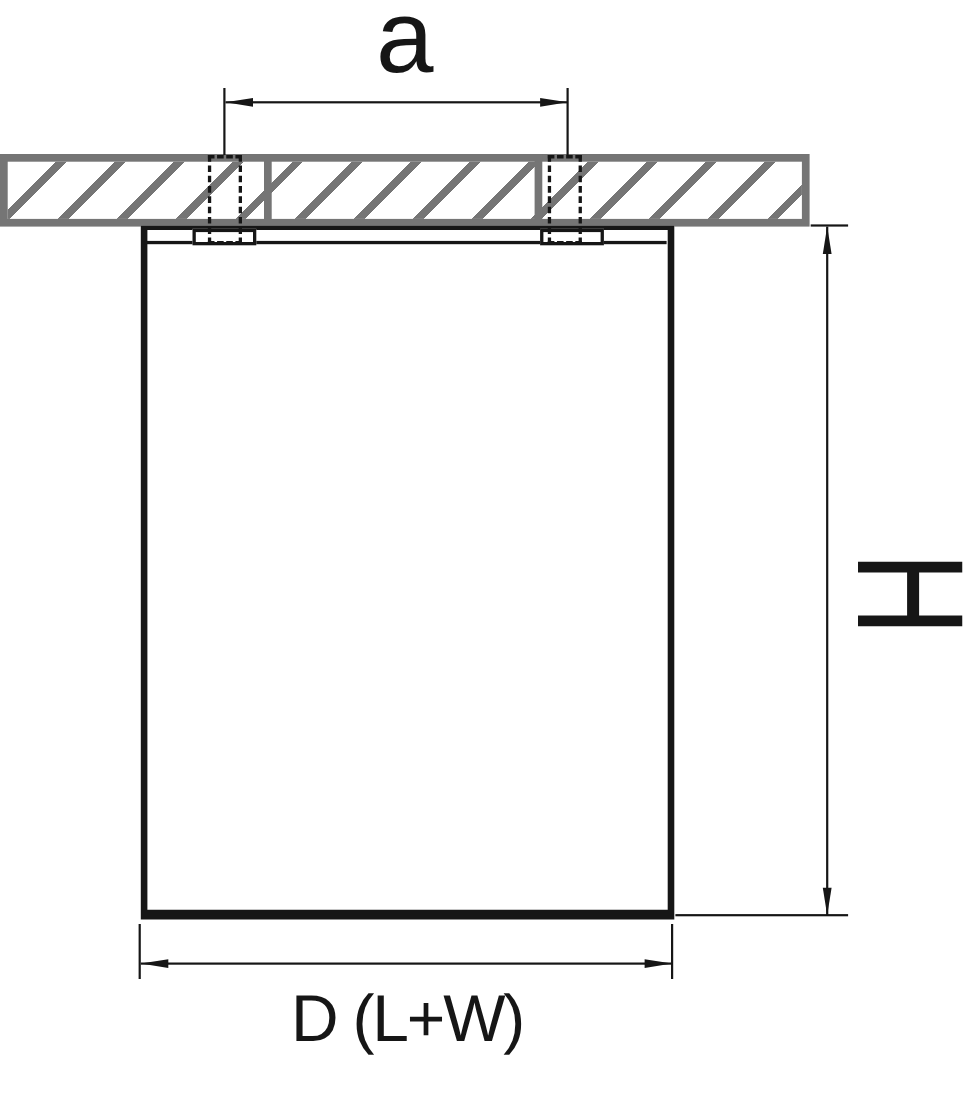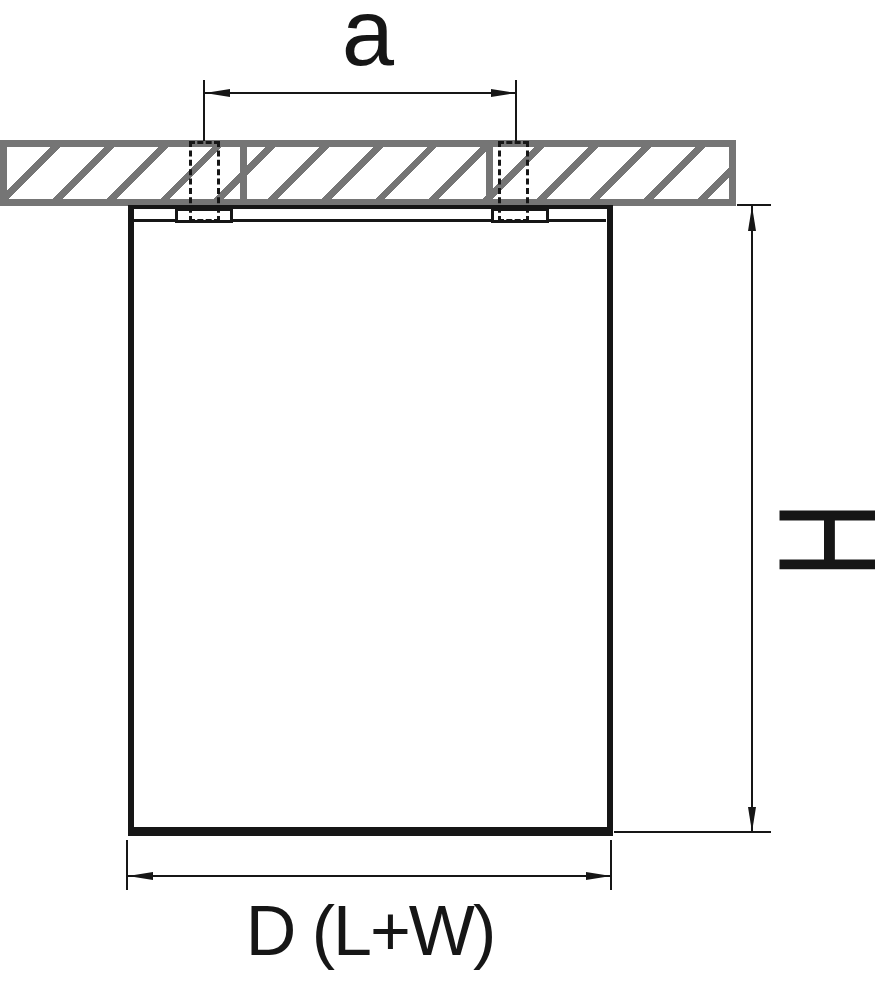--- a/index.html
+++ b/index.html
@@ -80,21 +80,21 @@
   #label-a {
     left: 308px; top: -14px;
     width: 120px;
     font-size: 94px;
     line-height: 1;
     text-align: center;
   }
   #label-d {
     left: 120px; top: 896px;
     width: 500px;
-    font-size: 70px;
+    font-size: 60px;
     line-height: 1;
     text-align: center;
     letter-spacing: -2px;
   }
   #label-h-box {
     left: 728px; top: 440px;
     width: 200px; height: 200px;
     display: flex;
     align-items: center;
     justify-content: center;

